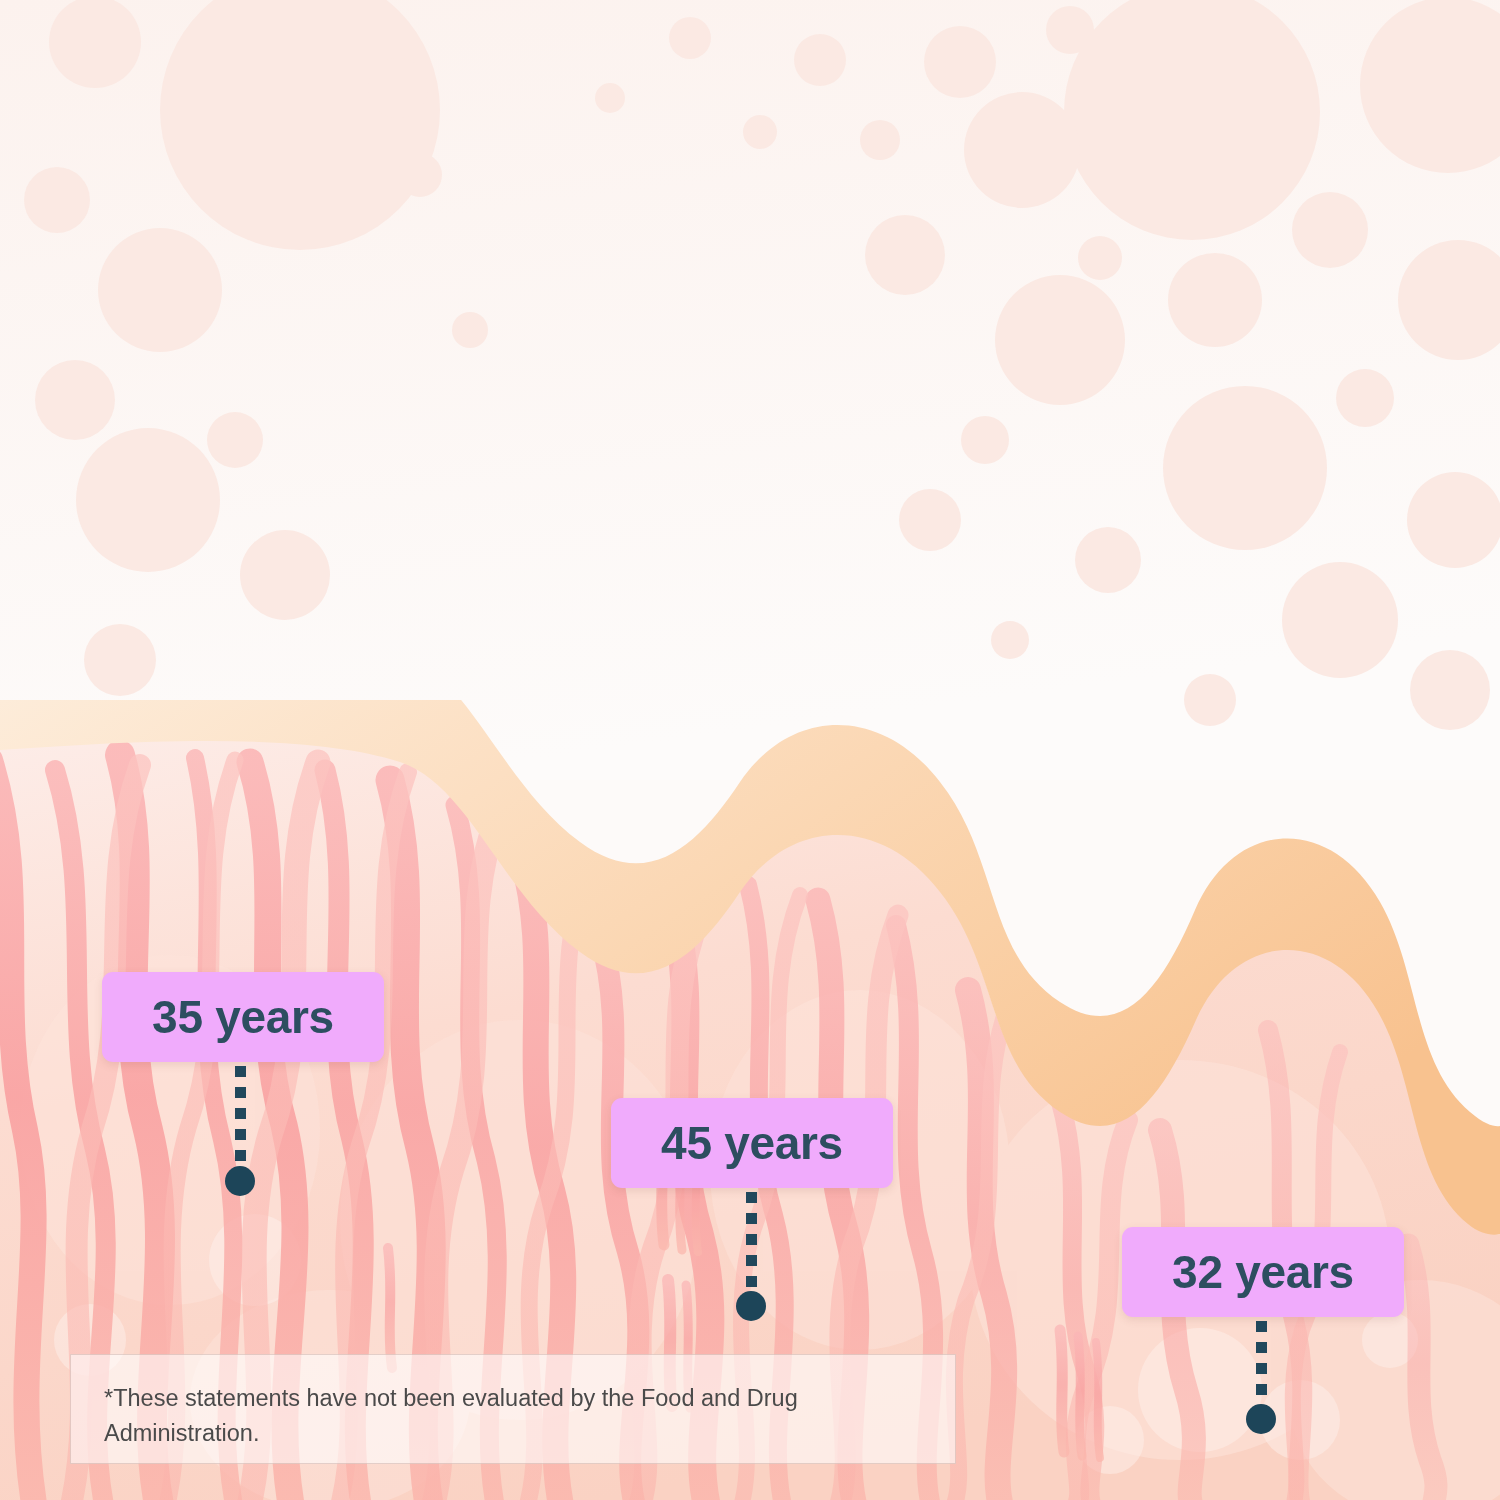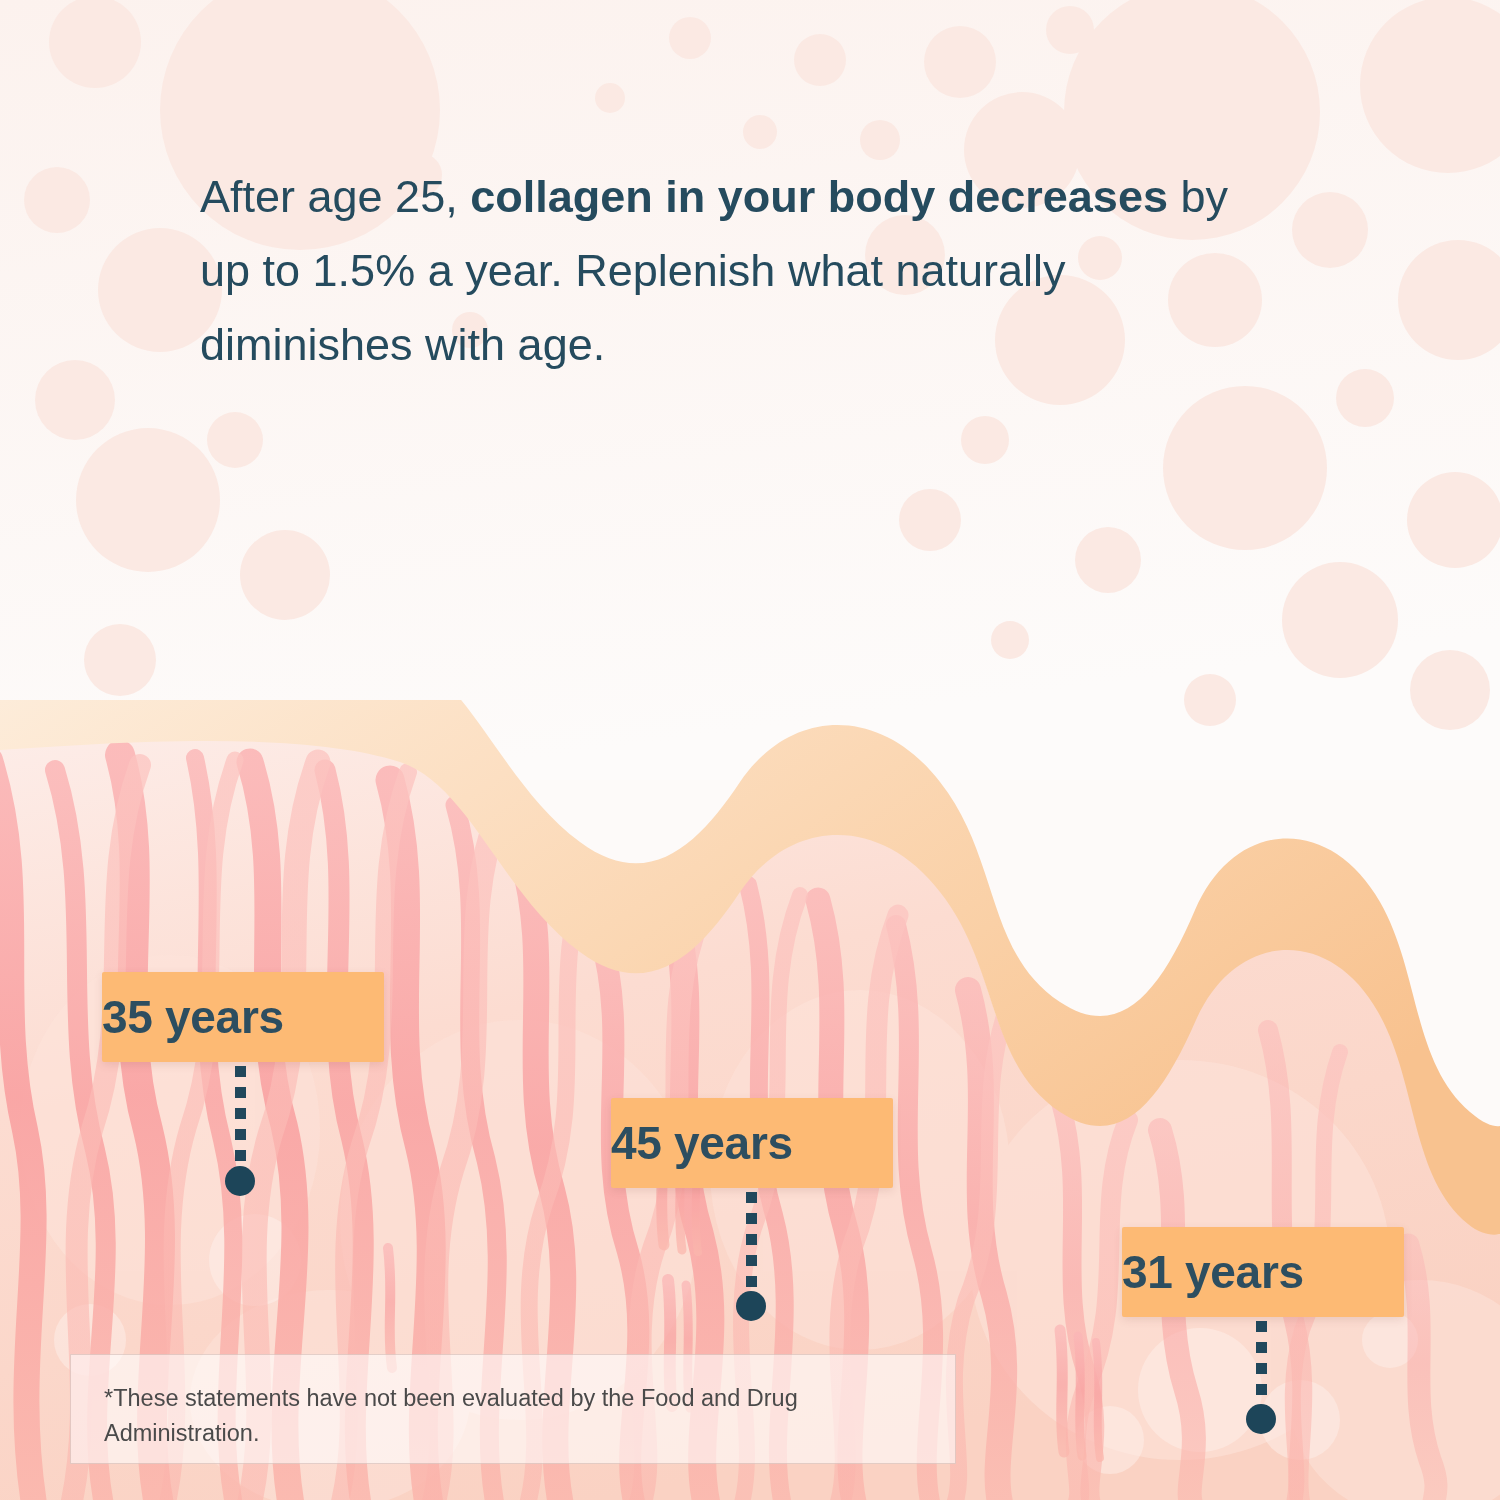--- a/index.html
+++ b/index.html
@@ -59,24 +59,24 @@
     font-weight:400;
     max-width:1060px;
   }
   #subcopy b { font-weight:700; }
 
   
   .marker { position:absolute; z-index:8; }
 
   .chip {
     position:absolute;
-    background:#fdba74;
-    border-radius:2px;
+    background:#f0abfc;
+    border-radius:11px;
     box-shadow:0 3px 9px rgba(120,70,60,0.13);
-    display:flex; align-items:center; 
+    display:flex; align-items:center; justify-content:center;
     white-space:nowrap;
   }
   .chip span {
     font-family:"Liberation Sans", sans-serif;
     font-weight:700;
     font-size:46px;
     color:#2d4e60;
     letter-spacing:-0.3px;
   }
 
@@ -292,42 +292,41 @@
              C 1330,226 1236,230 1196,320
              C 1160,402 1120,452 1060,412
              C 986,362 1000,268 940,192
              C 880,114 790,118 740,192
              C 700,252 650,304 580,252
              C 500,192 470,86 400,62
              C 300,30 120,42 0,50 Z" fill="url(#epi)"></path>
   </svg>
 
   <div id="copy">
-    <p id="subcopy"><span>After age 25, </span><b>collagen in your body decreases</b><span> by up to 1.5% a year. Replenish what naturally diminishes with age.</span></p>
   </div>
 
   <div class="marker">
     <div class="chip" style="left:102px; top:972px; width:282px; height:90px;">
       <span>35 years</span>
     </div>
     <div class="leader" style="left:235px; top:1066px; height:105px;"></div>
     <div class="enddot" style="left:225px; top:1166px;"></div>
   </div>
 
   <div class="marker">
     <div class="chip" style="left:611px; top:1098px; width:282px; height:90px;">
       <span>45 years</span>
     </div>
     <div class="leader" style="left:746px; top:1192px; height:104px;"></div>
     <div class="enddot" style="left:736px; top:1291px;"></div>
   </div>
 
   <div class="marker">
     <div class="chip" style="left:1122px; top:1227px; width:282px; height:90px;">
-      <span>31 years</span>
+      <span>32 years</span>
     </div>
     <div class="leader" style="left:1256px; top:1321px; height:88px;"></div>
     <div class="enddot" style="left:1246px; top:1404px;"></div>
   </div>
 
   <div id="disclaimer">
     <p>*These statements have not been evaluated by the Food and Drug Administration.</p>
   </div>
 
 </div>

